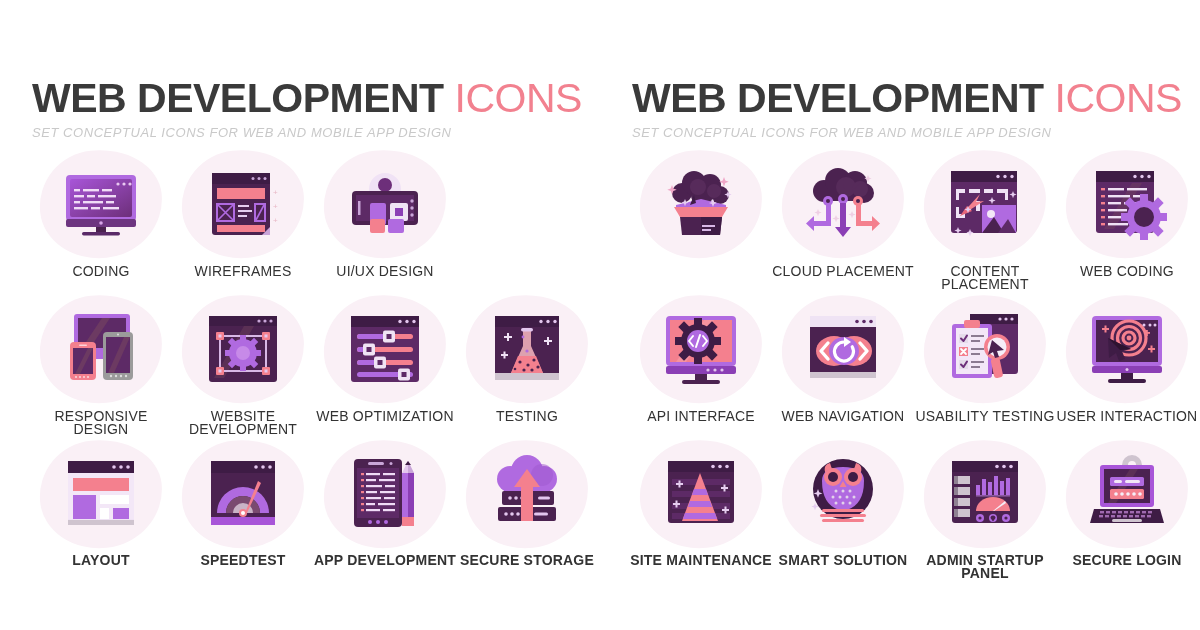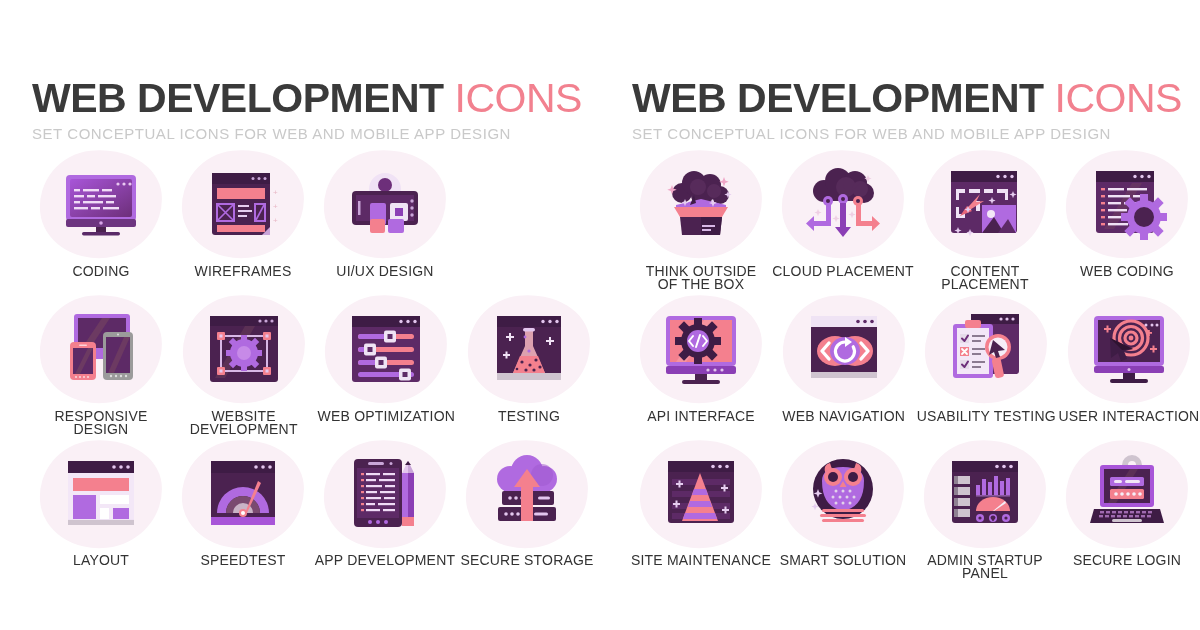--- a/index.html
+++ b/index.html
@@ -16,28 +16,28 @@
   .group.right { left: 630px; }
 
   .header { position: absolute; top: 78px; left: 2px; }
   .title {
     font-size: 41px; font-weight: bold; letter-spacing: -0.5px;
     line-height: 1; white-space: nowrap;
   }
   .title .t-main { color: #3a3a3a; }
   .title .t-accent { color: #f2818f; font-weight: normal; }
   .subtitle {
-    margin-top: 6px; font-size: 15px; letter-spacing: 0.55px;
-    color: #c9c9c9; white-space: nowrap;
+    margin-top: 6px; font-size: 13px; letter-spacing: 0.55px;
+    color: #c9c9c9; white-space: nowrap; font-style: italic;
   }
 
   .grid { position: absolute; top: 152px; left: 0; width: 570px; }
   .row { display: flex; }
   .row.r1 { height: 145px; }
-  .row.r2 { height: 145px; justify-content: space-between; }
+  .row.r2 { height: 145px; }
   .row.r3 { height: 145px; }
   .cell {
     width: 142px; position: relative;
     display: flex; flex-direction: column; align-items: center;
   }
   .art {
     position: relative; width: 118px; height: 104px;
     display: flex; align-items: center; justify-content: center;
   }
   .blob {
@@ -46,21 +46,21 @@
     border-radius: 46% 54% 50% 50% / 52% 46% 54% 48%;
     transform: rotate(-6deg) scale(1.04);
   }
   .ico { position: relative; width: 86px; height: 86px; }
   .ico svg { display: block; width: 86px; height: 86px; }
   .label {
     margin-top: 9px; font-size: 14px; color: #333333;
     text-align: center; line-height: 13px; letter-spacing: 0.2px;
     white-space: pre-line; width: 150px;
   }
-  .row.r3 .label { margin-top: 8px; }
+  .row.r3 .label { margin-top: 8px; font-weight: bold; }
 </style>
 </head>
 <body>
 
 <div class="page">
 
   <div class="group left">
     <div class="header">
       <div class="title">
         <span class="t-main">WEB DEVELOPMENT</span>
@@ -513,22 +513,20 @@
                   <path d="M66 16 l1.3 3.4 l3.4 1.3 l-3.4 1.3 l-1.3 3.4 l-1.3 -3.4 l-3.4 -1.3 l3.4 -1.3 z"></path>
                 </g>
                 <g fill="#e6cdf0">
                   <path d="M55 38 l1.1 2.9 l2.9 1.1 l-2.9 1.1 l-1.1 2.9 l-1.1 -2.9 l-2.9 -1.1 l2.9 -1.1 z"></path>
                   <path d="M27 38 l1 2.6 l2.6 1 l-2.6 1 l-1 2.6 l-1 -2.6 l-2.6 -1 l2.6 -1 z"></path>
                   <path d="M70 30 l1 2.6 l2.6 1 l-2.6 1 l-1 2.6 l-1 -2.6 l-2.6 -1 l2.6 -1 z"></path>
                 </g>
               </svg>
             </div>
           </div>
-          <div class="label">THINK OUTSIDE
-OF THE BOX</div>
         </div>
 
         <div class="cell">
           <div class="art">
             <div class="blob"></div>
             <div class="ico">
               <svg viewBox="0 0 86 86">
                 <g fill="#4b2250">
                   <circle cx="24" cy="30" r="11"></circle>
                     <circle cx="38" cy="20" r="13"></circle>

